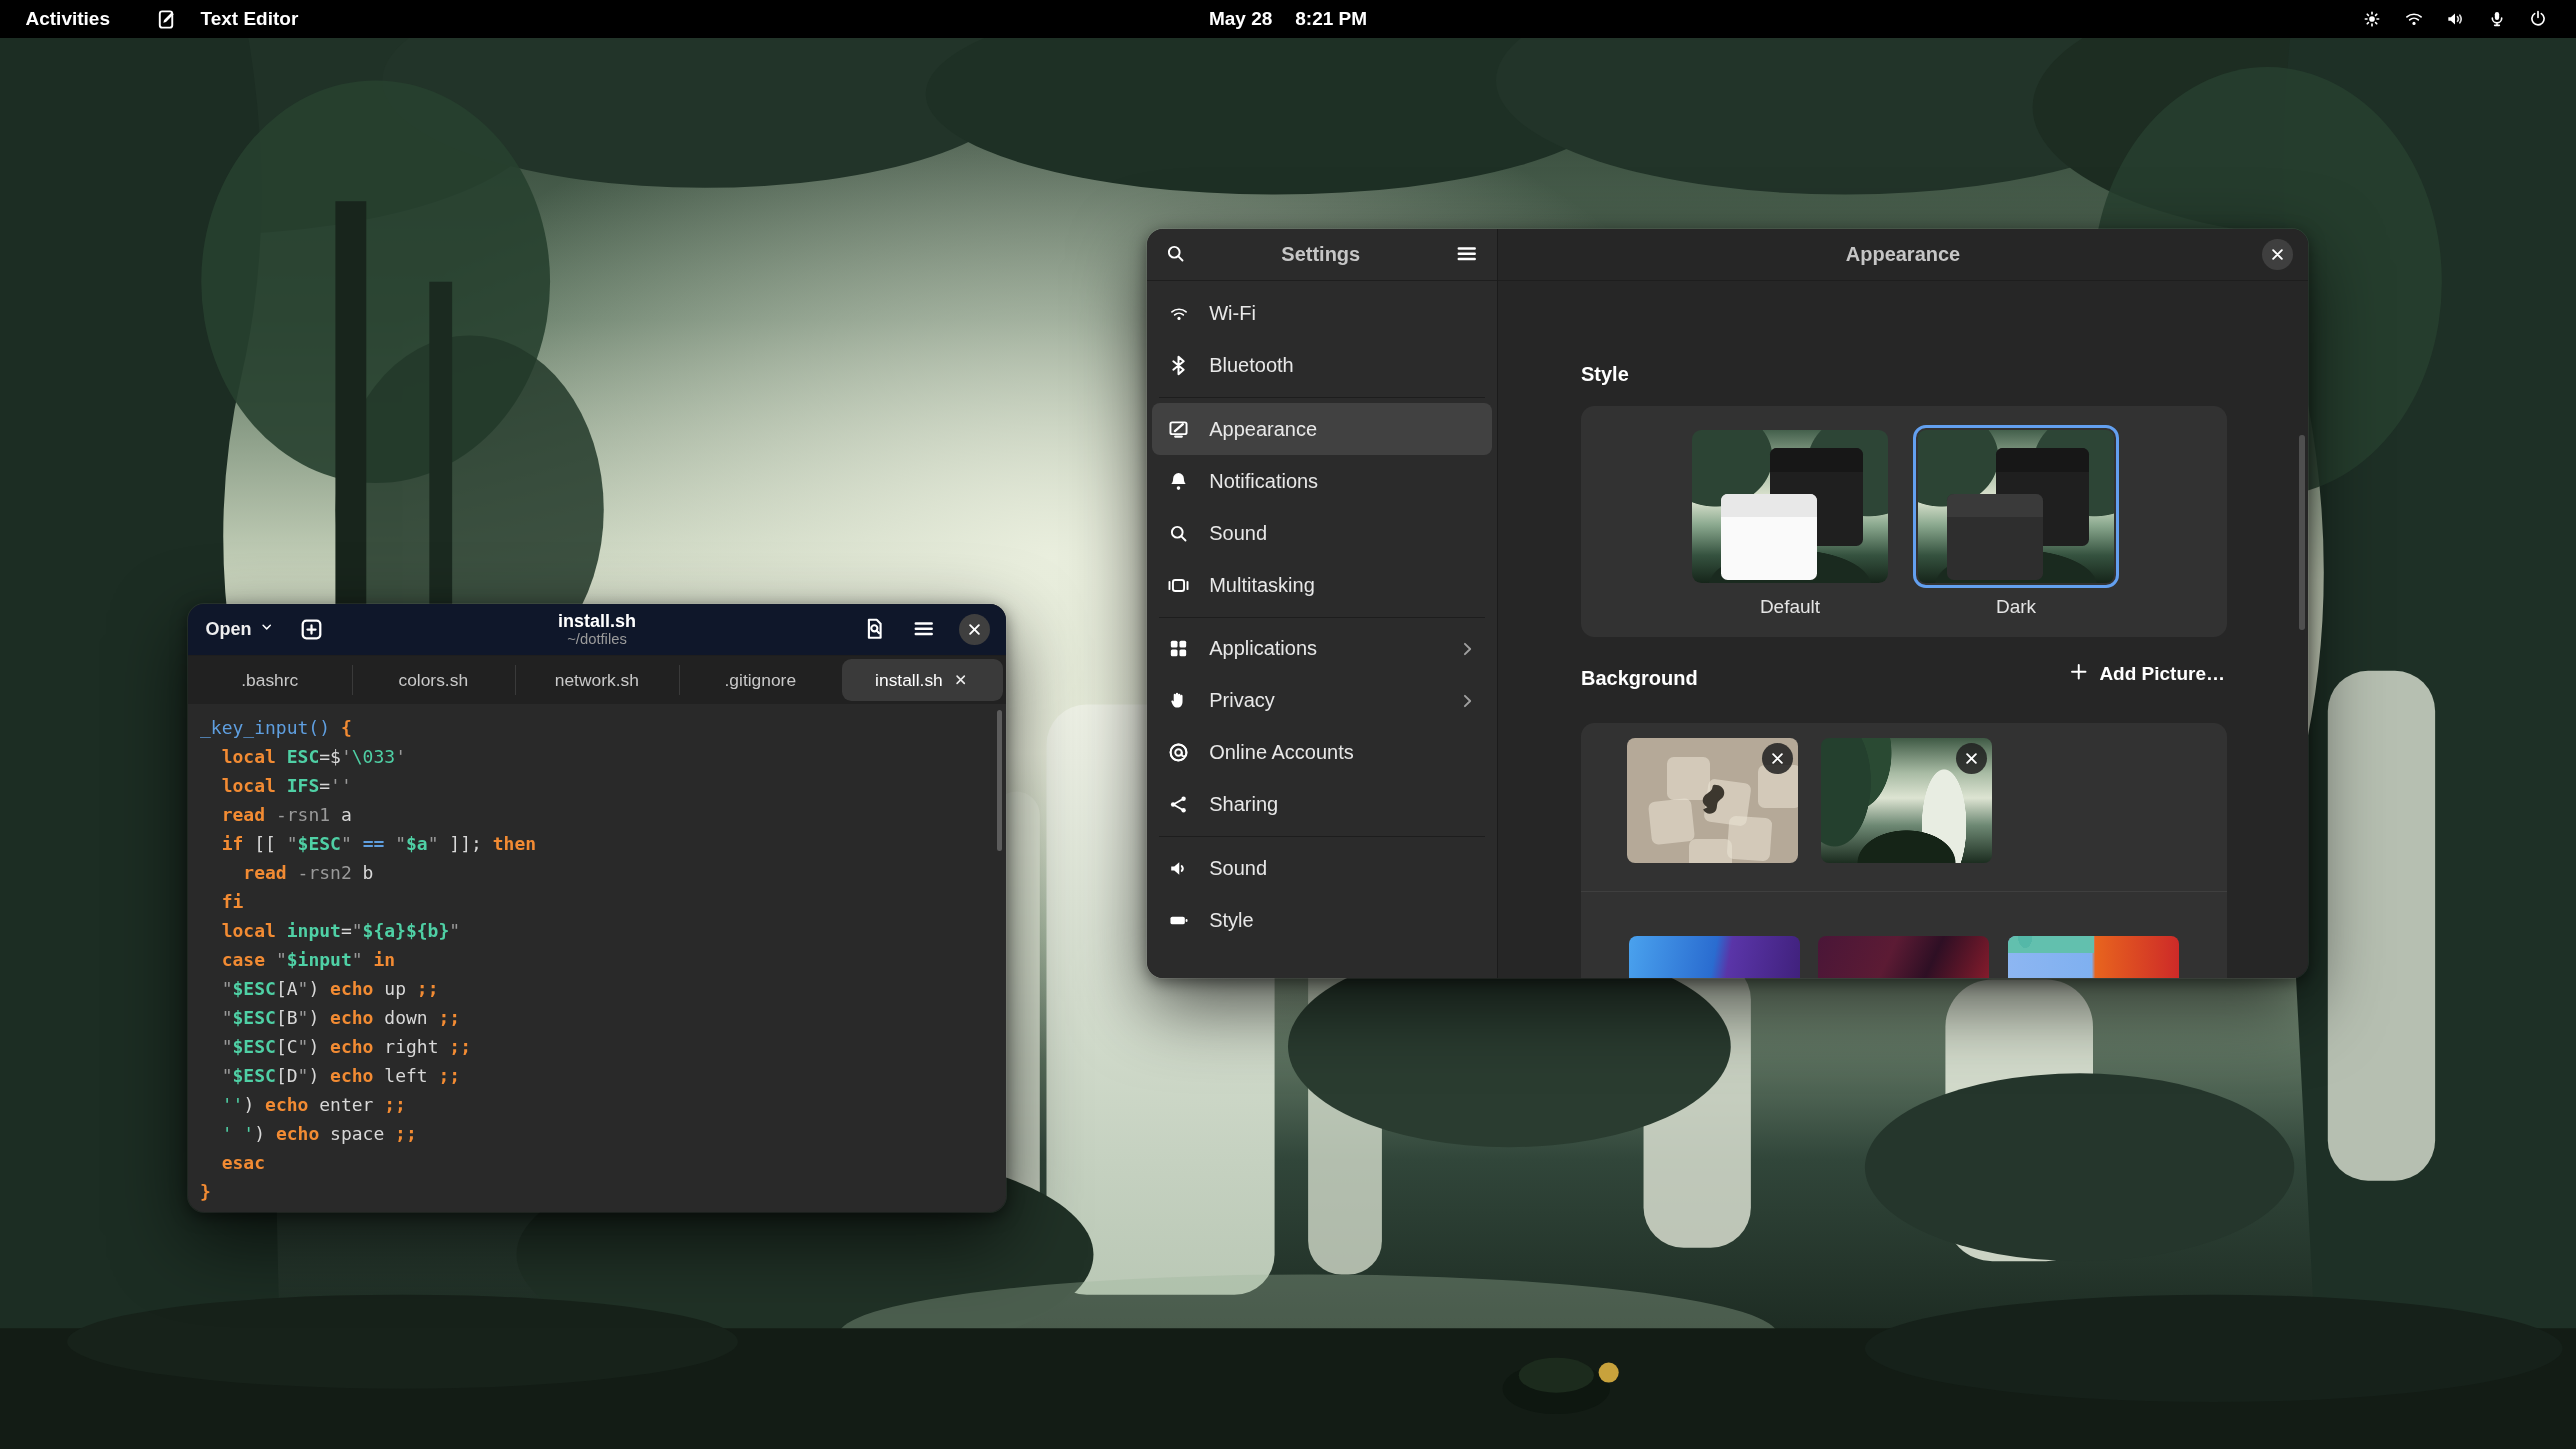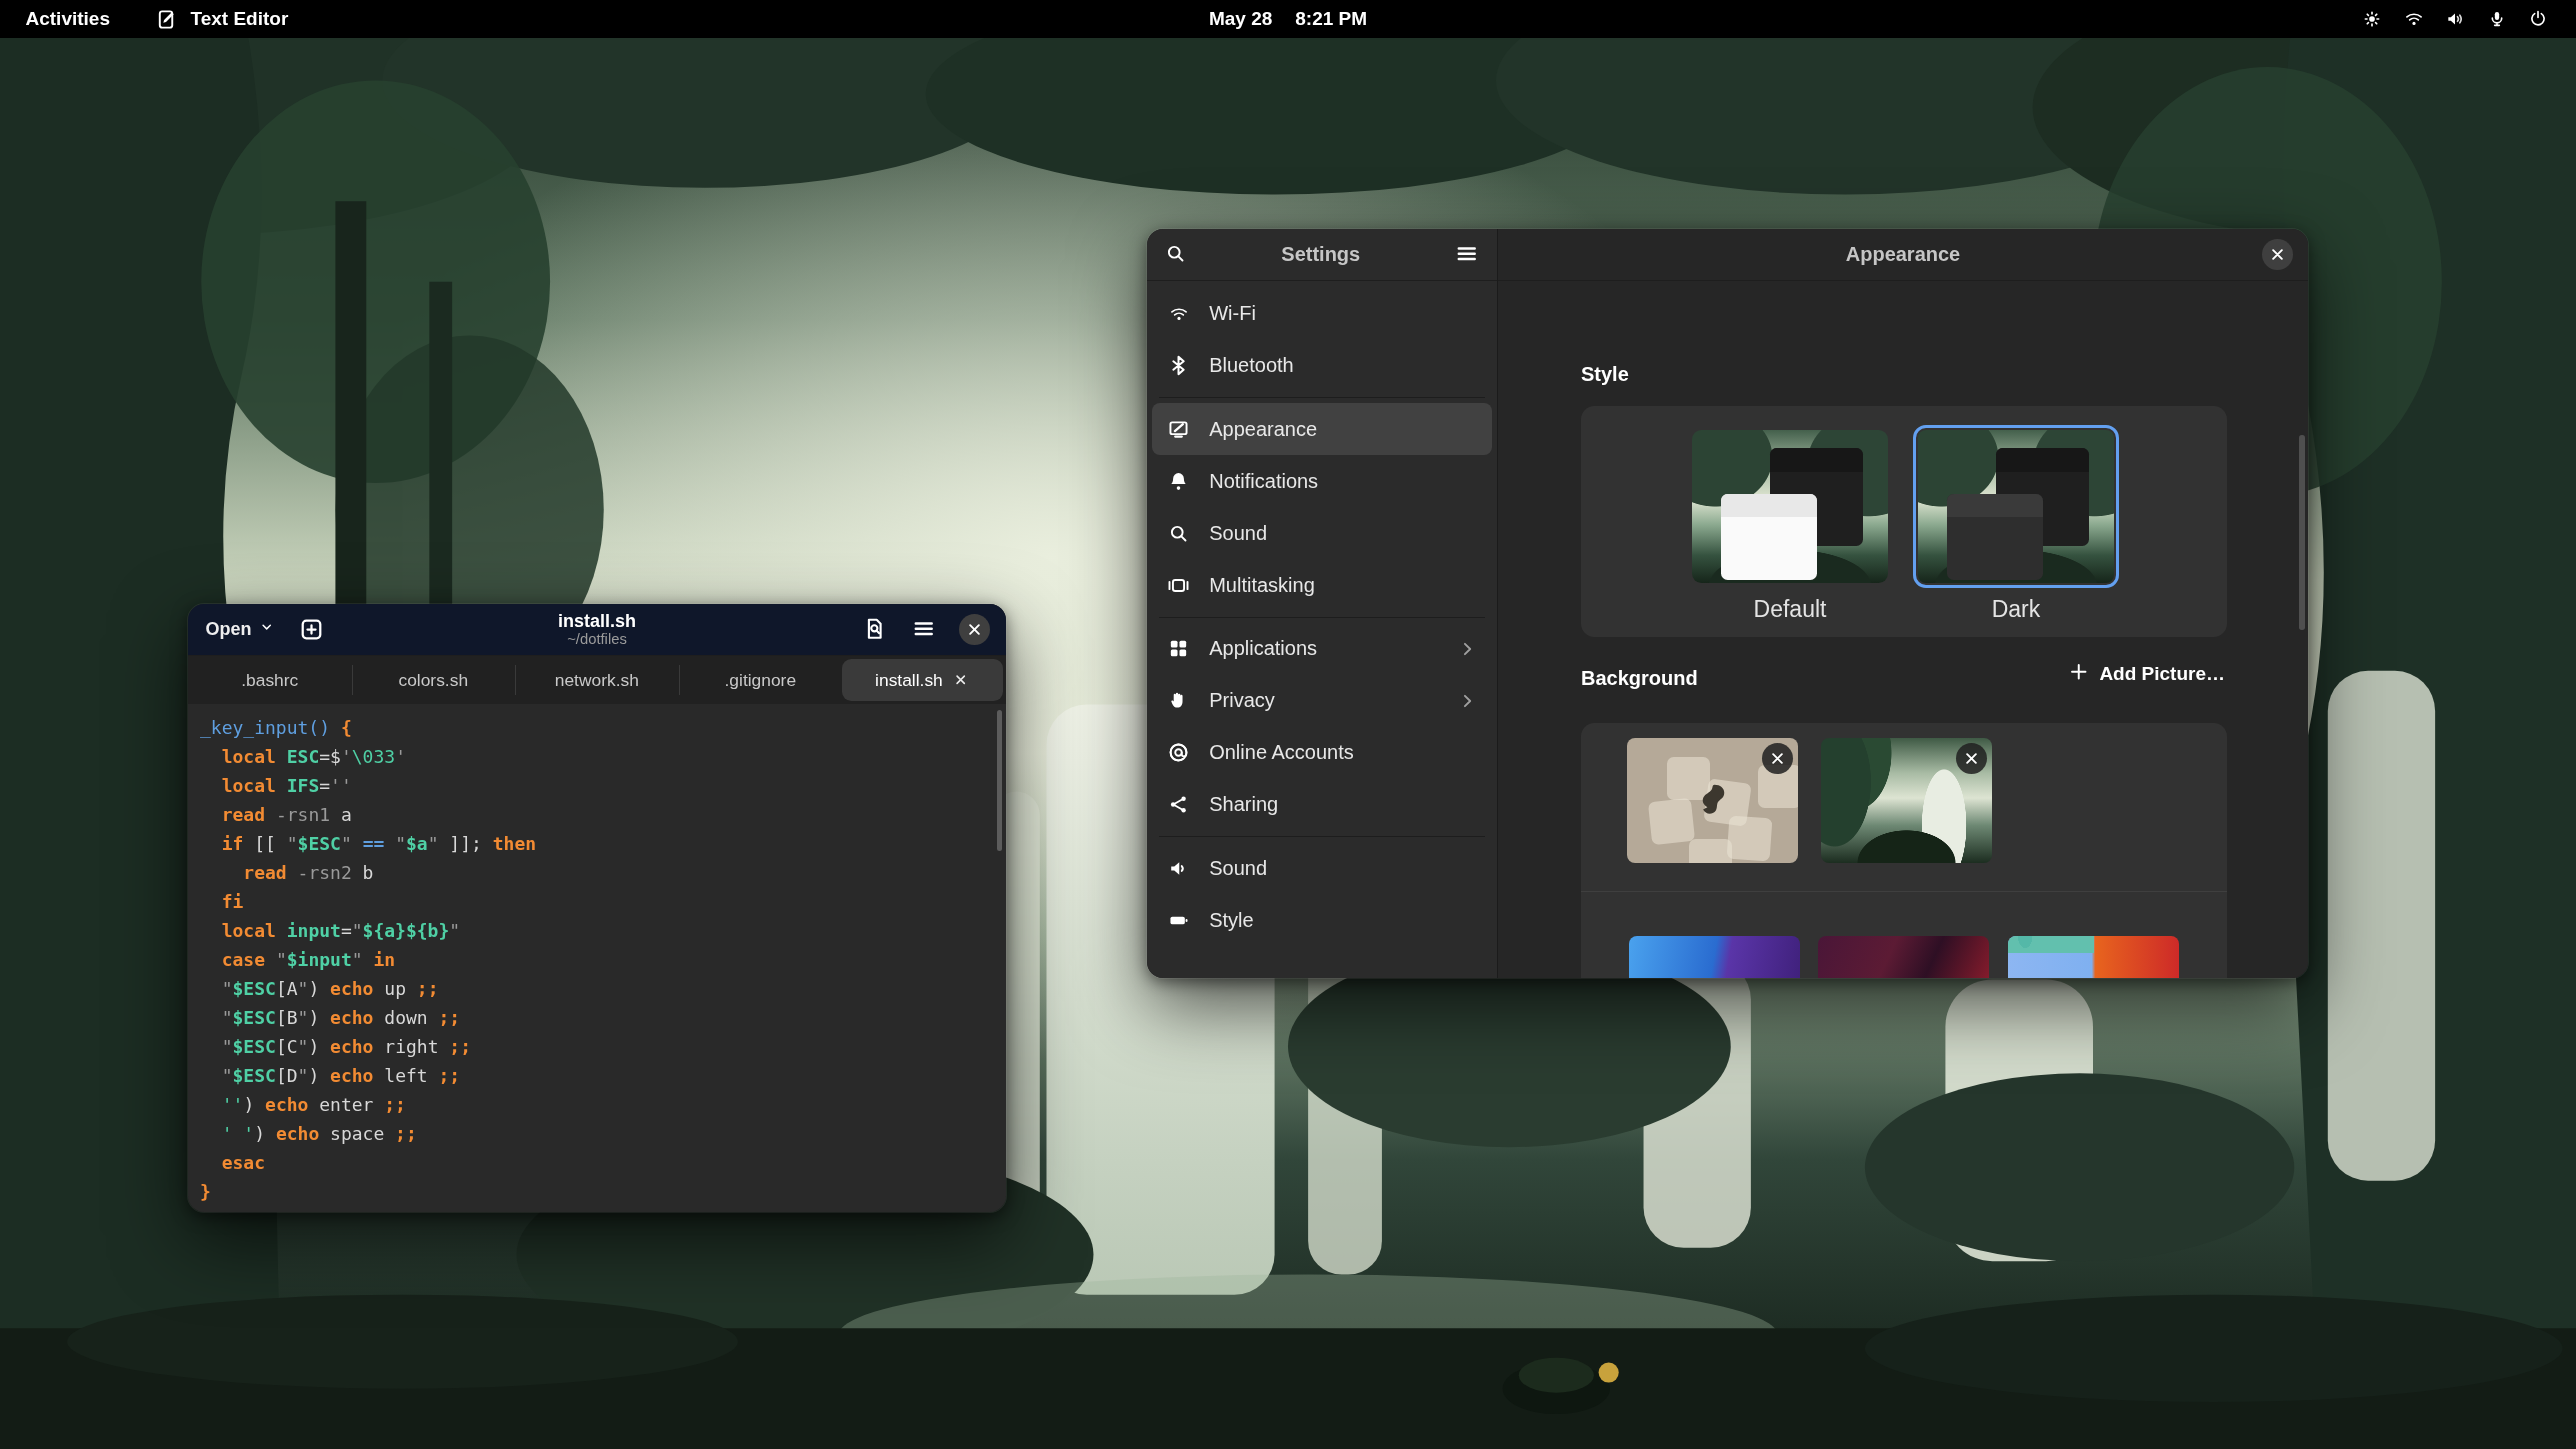--- a/index.html
+++ b/index.html
@@ -4,21 +4,21 @@
 <style>
   html,body{margin:0;padding:0;background:#000;}
   body{width:2576px;height:1449px;overflow:hidden;position:relative;
        font-family:"Liberation Sans",sans-serif;-webkit-font-smoothing:antialiased;}
   #wallpaper{position:absolute;inset:0;z-index:0;}
 
   
   #topbar{position:absolute;left:0;top:0;width:2576px;height:38px;background:#000;
           display:flex;align-items:center;z-index:10;color:#fff;font-size:19px;font-weight:700;}
   #topbar .hotcorner{padding:0 25.5px;height:100%;display:flex;align-items:center;}
-  #topbar .appmenu{display:flex;align-items:center;gap:12px;padding:0 20px;height:100%;}
+  #topbar .appmenu{display:flex;align-items:center;gap:22px;padding:0 20px;height:100%;}
   #topbar .appmenu svg{display:block;}
   #clock{position:absolute;left:50%;transform:translateX(-50%);display:flex;gap:23px;}
   #status-icons{margin-left:auto;display:flex;align-items:center;gap:21.5px;padding-right:28px;}
   #status-icons svg{display:block;}
 
   
   .window{position:absolute;border-radius:16px;box-shadow:0 27px 74px rgba(0,0,0,.65),0 4px 16px rgba(0,0,0,.5);
           overflow:hidden;outline:0.7px solid rgba(255,255,255,.07);}
 
   
@@ -66,21 +66,21 @@
   #panel{flex:1;display:flex;flex-direction:column;background:#262626;position:relative;}
   #panel .headerbar{height:51px;display:flex;align-items:center;justify-content:center;position:relative;
                     border-bottom:0.7px solid #1e1e1e;flex:none;}
   #panel-close{position:absolute;right:14.8px;top:10px;}
   #panel-body{position:relative;flex:1;}
   .section-h{position:absolute;font-size:20px;font-weight:700;color:#fff;}
   #style-h{left:83px;top:82px;}
   .card{position:absolute;background:#323232;border-radius:13.4px;}
   #style-card{left:83px;top:125px;width:646px;height:231px;}
   .style-opt{position:absolute;top:24px;width:196px;text-align:center;}
-  .style-opt .label{margin-top:13.4px;font-size:23px;color:#e4e4e4;}
+  .style-opt .label{margin-top:13.4px;font-size:19px;color:#e4e4e4;}
   .mini-wall{width:196px;height:153px;border-radius:9.4px;position:relative;overflow:hidden;margin:0 auto;
      background:
        radial-gradient(94px 81px at 12% 18%,#2c4434 0 60%,transparent 61%),
        radial-gradient(101px 87px at 90% 22%,#2d4536 0 60%,transparent 61%),
        radial-gradient(134px 60px at 50% 102%,#1a2a1f 0 60%,transparent 61%),
        linear-gradient(180deg,#44604c 0%,#9cb29a 22%,#dfe6d2 45%,#8ba98f 62%,#35523f 82%,#16251a 100%);}
   .style-opt.selected .mini-wall{outline:3.4px solid #63a0f0;outline-offset:2.7px;border-radius:8px;}
   .mini-win{position:absolute;border-radius:6.7px;}
   .mw-back{left:40%;top:12%;width:47%;height:64%;background:#1f1f1f;}
   .mw-back::before{content:"";position:absolute;left:0;top:0;right:0;height:24%;background:#171717;border-radius:6.7px 6.7px 0 0;}

